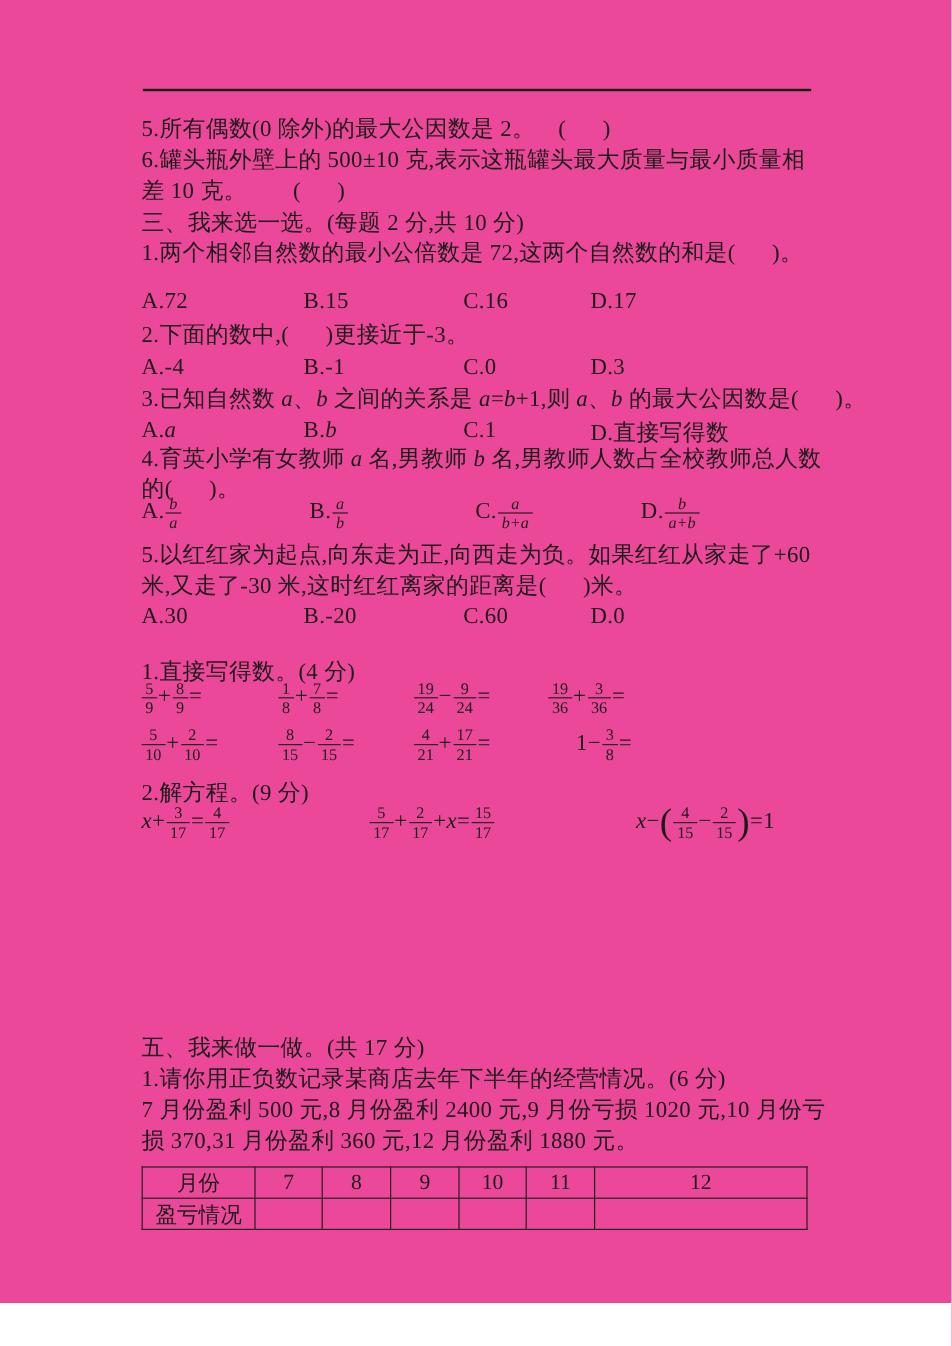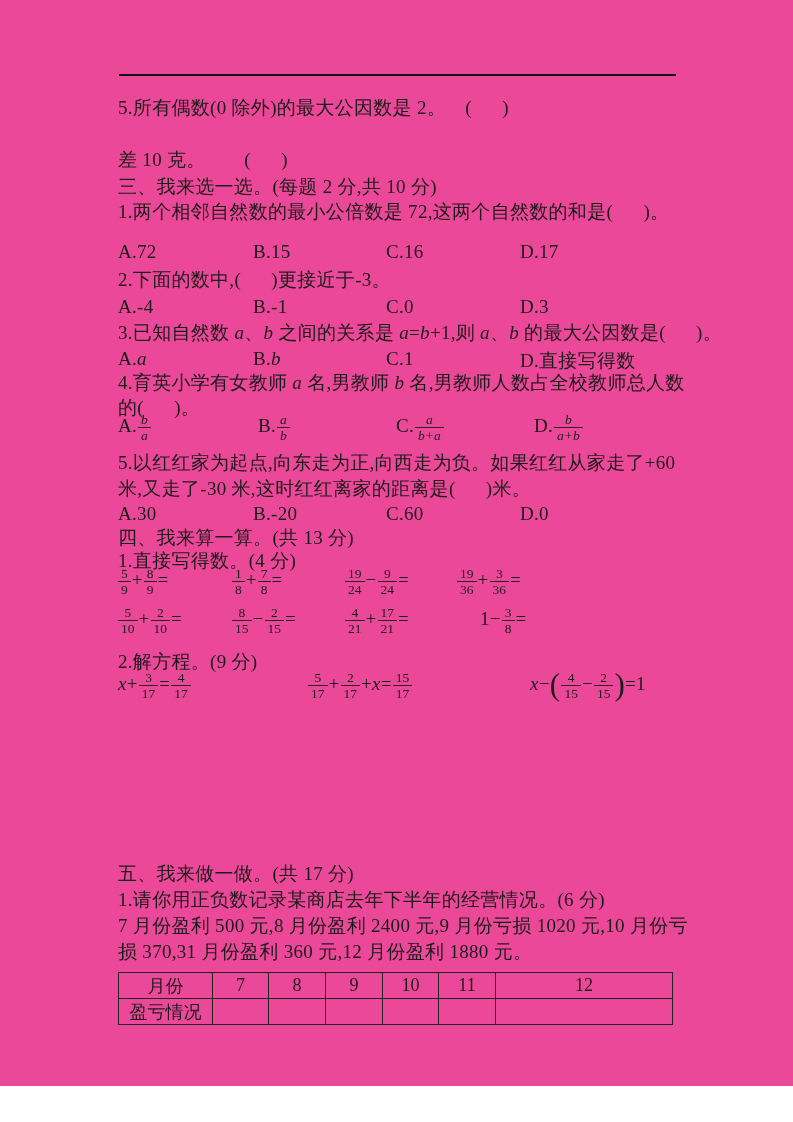--- a/index.html
+++ b/index.html
@@ -5,21 +5,21 @@
   html,body{margin:0;padding:0;background:#ffffff;}
   .page{
     position:relative;width:793px;height:1086px;background:#ec4899;
     font-family:"Liberation Serif","DejaVu Serif",serif;
     font-size:19px;color:#1b1b1b;overflow:hidden;letter-spacing:0.3px;
   }
   .rule{position:absolute;left:119px;top:74px;width:557px;height:2px;background:#111;}
   .line{position:absolute;left:118px;white-space:pre;line-height:21px;}
   .optrow{position:absolute;left:0;width:100%;height:26px;padding-left:28px;}
   .opt{position:absolute;white-space:pre;}
-  .oA{left:118px}.oB{left:253px}.oC{left:386px}.oD{left:520px}
+  .oA{left:118px}.oB{left:253px}.oC{left:386px}.oD{left:492px}
   .fA{left:118px}.fB{left:258px}.fC{left:396px}.fD{left:534px}
   .c1{left:117px}.c2{left:231px}.c3{left:344px}.c4{left:456px}.c4b{left:480px}
   .e1{left:118px}.e2{left:307px}.e3{left:530px}
   .it{font-style:italic;}
   .frac{display:inline-block;vertical-align:middle;text-align:center;
         font-size:13.5px;line-height:1.12;margin:0 1px;letter-spacing:0;}
   .frac .num{display:block;border-bottom:1.3px solid #222;padding:0 3px;}
   .frac .den{display:block;padding:0 3px;}
   .paren{font-size:31px;font-weight:400;vertical-align:middle;line-height:0.9;
          display:inline-block;transform:translateY(-1px);}
@@ -29,20 +29,21 @@
            padding:0;height:25px;font-weight:normal;overflow:hidden;}
 </style>
 </head>
 <body>
 
 <div class="page">
 
   <div class="rule"></div>
 
   <div class="line" style="top:97px">5.所有偶数(0 除外)的最大公因数是 2。　(      )</div>
+  <div class="line" style="top:123px">6.罐头瓶外壁上的 500±10 克,表示这瓶罐头最大质量与最小质量相</div>
   <div class="line" style="top:149px">差 10 克。　　(      )</div>
 
   <div class="line" style="top:176px">三、我来选一选。(每题 2 分,共 10 分)</div>
 
   <div class="line" style="top:201px">1.两个相邻自然数的最小公倍数是 72,这两个自然数的和是(      )。</div>
   <div class="optrow" style="top:241px">
     <span class="opt oA"><span>A.72</span></span>
     <span class="opt oB"><span>B.15</span></span>
     <span class="opt oC"><span>C.16</span></span>
     <span class="opt oD"><span>D.17</span></span>
@@ -75,21 +76,20 @@
 
   <div class="line" style="top:452px">5.以红红家为起点,向东走为正,向西走为负。如果红红从家走了+60</div>
   <div class="line" style="top:478px">米,又走了-30 米,这时红红离家的距离是(      )米。</div>
   <div class="optrow" style="top:503px">
     <span class="opt oA"><span>A.30</span></span>
     <span class="opt oB"><span>B.-20</span></span>
     <span class="opt oC"><span>C.60</span></span>
     <span class="opt oD"><span>D.0</span></span>
   </div>
 
-  <div class="line" style="top:527px">四、我来算一算。(共 13 分)</div>
   <div class="line" style="top:550px">1.直接写得数。(4 分)</div>
 
   <div class="optrow" style="top:566px;height:36px">
     <span class="opt c1"><span class="frac"><span class="num">5</span><span class="den">9</span></span><span>+</span><span class="frac"><span class="num">8</span><span class="den">9</span></span><span>=</span></span>
     <span class="opt c2"><span class="frac"><span class="num">1</span><span class="den">8</span></span><span>+</span><span class="frac"><span class="num">7</span><span class="den">8</span></span><span>=</span></span>
     <span class="opt c3"><span class="frac"><span class="num">19</span><span class="den">24</span></span><span>−</span><span class="frac"><span class="num">9</span><span class="den">24</span></span><span>=</span></span>
     <span class="opt c4"><span class="frac"><span class="num">19</span><span class="den">36</span></span><span>+</span><span class="frac"><span class="num">3</span><span class="den">36</span></span><span>=</span></span>
   </div>
   <div class="optrow" style="top:605px;height:36px">
     <span class="opt c1"><span class="frac"><span class="num">5</span><span class="den">10</span></span><span>+</span><span class="frac"><span class="num">2</span><span class="den">10</span></span><span>=</span></span>

